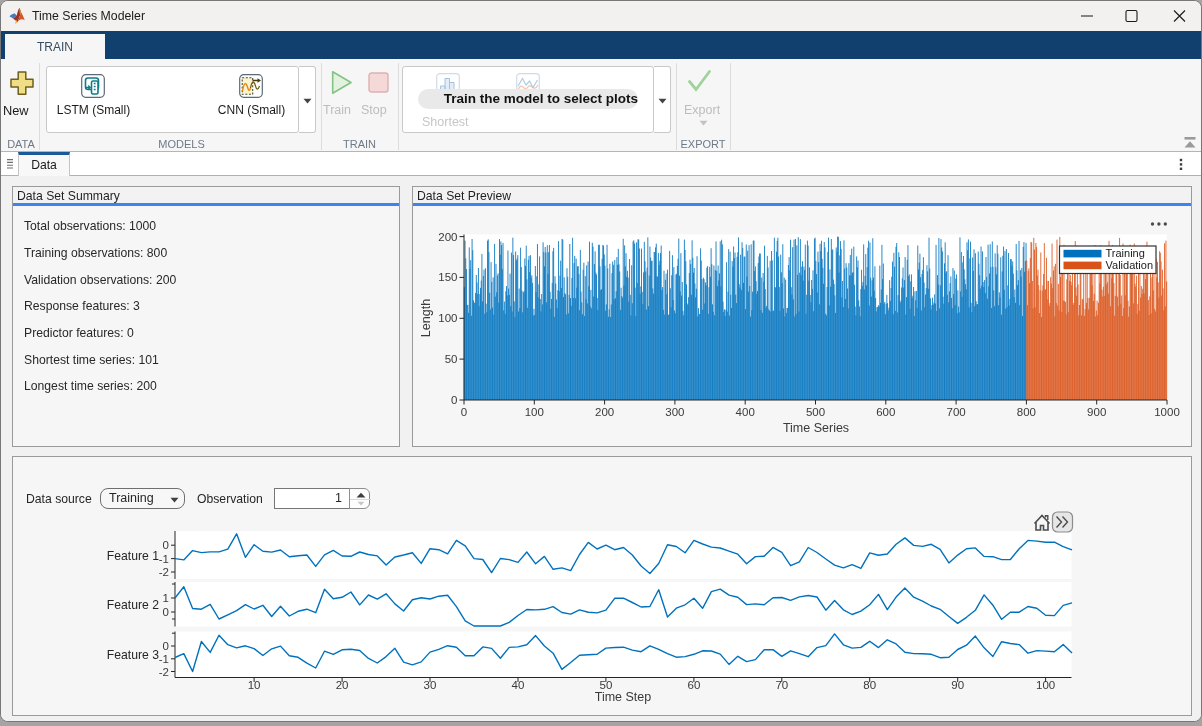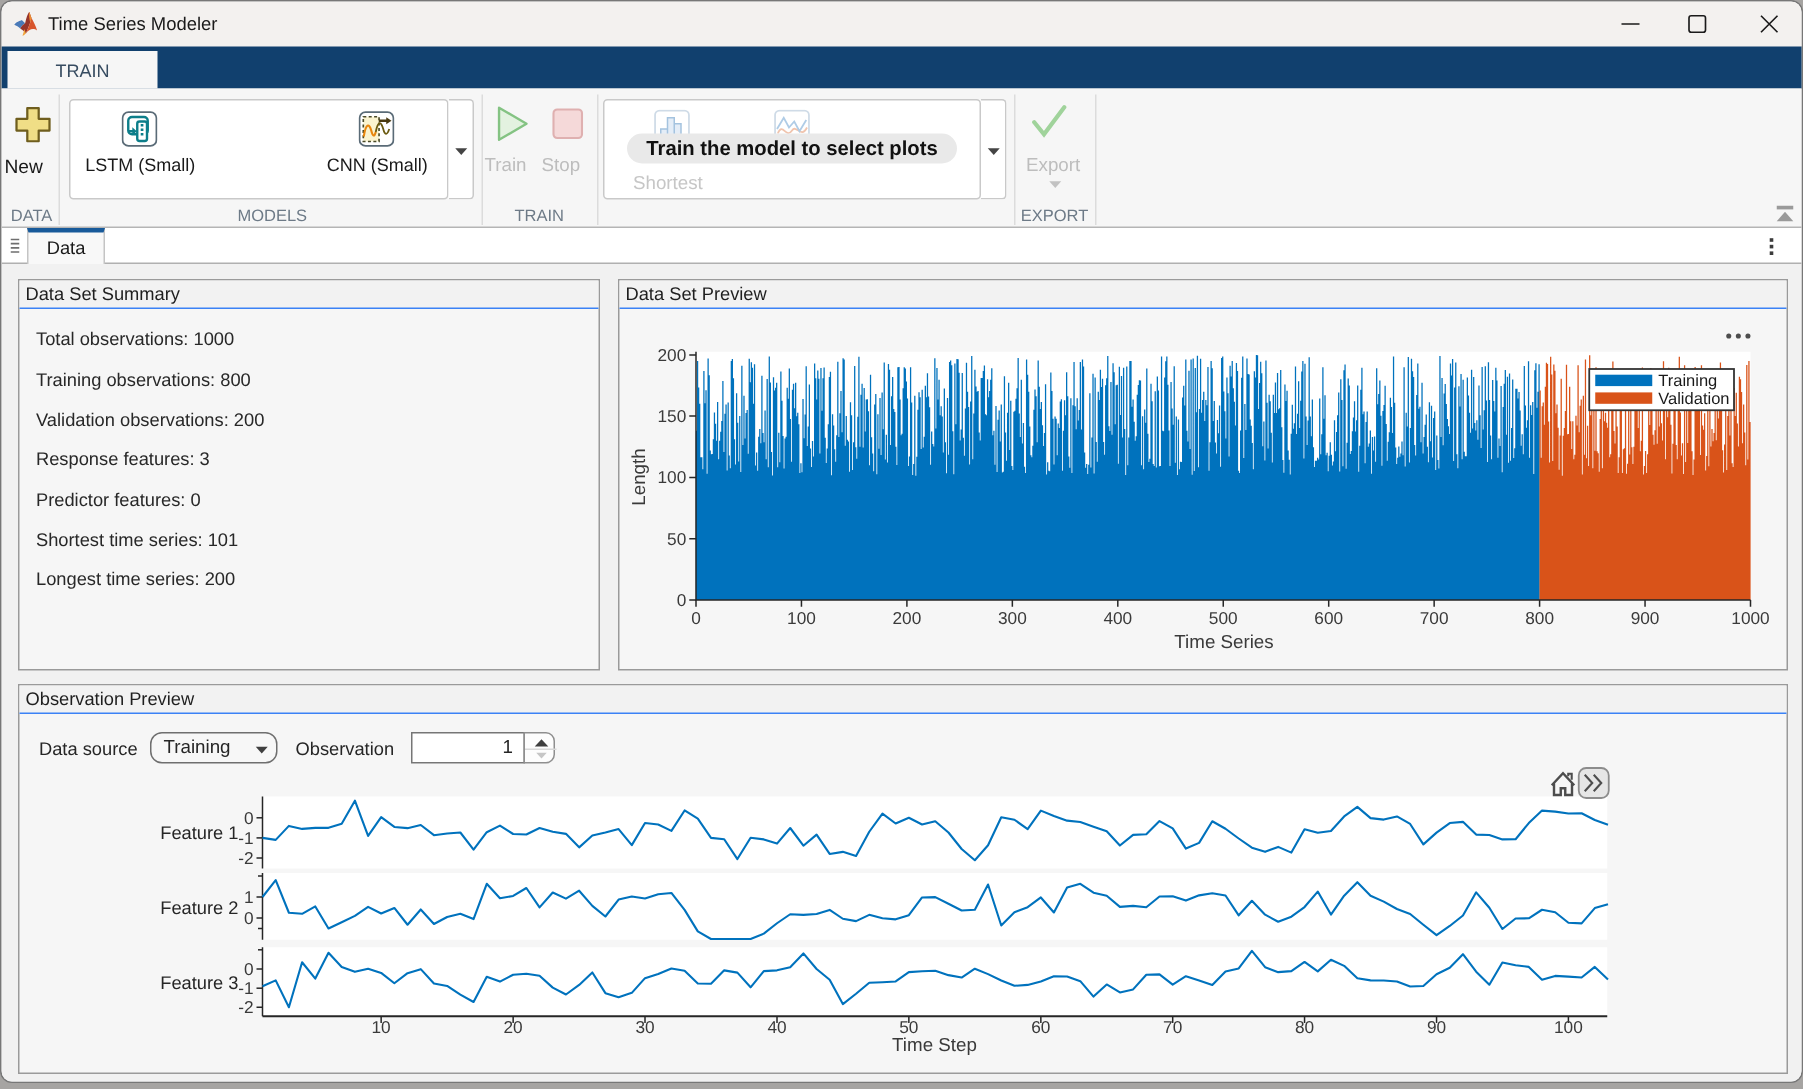--- a/index.html
+++ b/index.html
@@ -20,21 +20,21 @@
 .gdrop { position:absolute; top:7px; width:17px; height:67px; border:1px solid #c9c9c9; border-left:none;
   border-radius:0 3px 3px 0; background:#fff; }
 .btnlabel { position:absolute; font-size:12.5px; color:#bdbdbd; }
 #tabstrip { left:0; top:151px; width:1202px; height:24px; background:#fff; border-bottom:1px solid #b0b0b0; }
 #datatab { position:absolute; left:17px; top:0; width:52px; height:24px; background:#f8f8f8;
   border-left:1px solid #c4c4c4; border-right:1px solid #c4c4c4; border-top:3px solid #185a9a;
   text-align:center; font-size:12.2px; color:#1a1a1a; line-height:20px; }
 #docarea { left:0; top:175px; width:1202px; height:547px; background:#f1f1f1; }
 .panel { position:absolute; background:#f6f6f6; border:1px solid #9a9a9a; }
 .phead { position:absolute; left:0; top:0; right:0; height:19px; background:#f2f2f2;
-  border-bottom:1px solid #3b82f6; font-size:12.2px; color:#1f1f1f; line-height:19px; padding-left:4px; }
+  border-bottom:3px solid #3b82f6; font-size:12.2px; color:#1f1f1f; line-height:19px; padding-left:4px; }
 .sline { position:absolute; left:11px; font-size:12.2px; color:#282828; }
 .ctl-label { position:absolute; font-size:12.2px; color:#262626; }
 </style></head>
 <body>
 <div id="win">
   <div class="abs" id="titlebar">
     <svg class="abs" style="left:8px;top:6px" width="16" height="17" viewBox="0 0 32 34">
       <path d="M1 19 C5 13.5 8.5 14.5 11 12.5 L15.5 17 C12.5 19 10.5 21 9 24 C6.5 21.5 4 20 1 19 Z" fill="#4a7ab8"></path>
       <path d="M9 24 C10.5 21 12.5 19 15.5 17 C17 9.5 18.8 4.5 21 1.5 L24 10 C22 17.5 19.5 24.5 16.5 30.5 C14 27.5 11.5 25.5 9 24 Z" fill="#97352b"></path>
       <path d="M16.5 30.5 C19.5 24.5 22 17.5 24 10 C27 15.5 29.5 20.5 31.5 26.5 C26 22.5 20.5 25 16.5 30.5 Z" fill="#d8552c"></path>
@@ -107,21 +107,21 @@
       <svg class="abs" style="left:33px;top:6px" width="24" height="24" viewBox="0 0 24 24" opacity="0.55">
         <rect x="0.7" y="0.7" width="22.6" height="22.6" rx="3" fill="#fff" stroke="#a9bfd4" stroke-width="1.2"></rect>
         <path d="M4.5 20 V13 H9 V20 M9 20 V5.5 H13.5 V20 M13.5 20 V9.5 H18 V20 H4" fill="#cfe0f2" stroke="#5b93c5" stroke-width="1"></path>
       </svg>
       <svg class="abs" style="left:113px;top:6px" width="24" height="24" viewBox="0 0 24 24" opacity="0.55">
         <rect x="0.7" y="0.7" width="22.6" height="22.6" rx="3" fill="#fff" stroke="#a9bfd4" stroke-width="1.2"></rect>
         <path d="M2.5 16 C6 8 8 20 12 14 C15 9.5 18 20 22 12" fill="none" stroke="#e5956c" stroke-width="1.2"></path>
         <path d="M2 13 L6.5 5.5 L10 12 L13.5 8 L17 14.5 L21.5 7" fill="none" stroke="#6fa3d3" stroke-width="1.2"></path>
       </svg>
       <div class="abs" style="left:15px;top:22px;width:220px;height:20px;border-radius:10px;background:#e9e9e9;
-        text-align:center;font-size:13.5px;font-weight:bold;color:#111;line-height:20px">Train the model to select plots</div>
+        text-align:right;font-size:13.5px;font-weight:bold;color:#111;line-height:20px">Train the model to select plots</div>
       <div class="abs" style="left:19px;top:48px;font-size:12.5px;color:#c6c6c6">Shortest</div>
     </div>
     <div class="gdrop" style="left:653px">
         <svg class="abs" style="left:4px;top:31px" width="9" height="6" viewBox="0 0 9 6">
           <path d="M0.5 0.8 L4.5 5.4 L8.5 0.8 Z" fill="#444"></path>
         </svg>
       </div>
     <div class="sep" style="left:675px"></div>
 
     <svg class="abs" style="left:686px;top:11px" width="25" height="23" viewBox="0 0 25 23">
@@ -161,21 +161,20 @@
         <div class="sline" style="top:139px">Predictor features: 0</div>
         <div class="sline" style="top:166px">Shortest time series: 101</div>
         <div class="sline" style="top:192px">Longest time series: 200</div>
     </div>
 
     <div class="panel" style="left:411px;top:10px;width:780px;height:261px">
       <div class="phead">Data Set Preview</div>
     </div>
 
     <div class="panel" style="left:11px;top:280px;width:1180px;height:260px">
-      <div class="phead">Observation Preview</div>
       <div class="ctl-label" style="left:13px;top:35px">Data source</div>
       <div class="abs" style="left:87px;top:31px;width:85px;height:21px;background:#f7f7f7;border:1px solid #6f6f6f;border-radius:8px">
         <div class="abs" style="left:8px;top:2px;font-size:12.5px;color:#262626">Training</div>
         <svg class="abs" style="left:69px;top:7.5px" width="9" height="6" viewBox="0 0 9 6">
             <path d="M0.5 0.8 L4.5 5.4 L8.5 0.8 Z" fill="#3f3f3f"></path>
           </svg>
       </div>
       <div class="ctl-label" style="left:184px;top:35px">Observation</div>
       <div class="abs" style="left:261px;top:31px;width:76px;height:21px;background:#fff;border:1px solid #767676">
         <div class="abs" style="right:7px;top:2px;font-size:12.5px;color:#262626">1</div>

